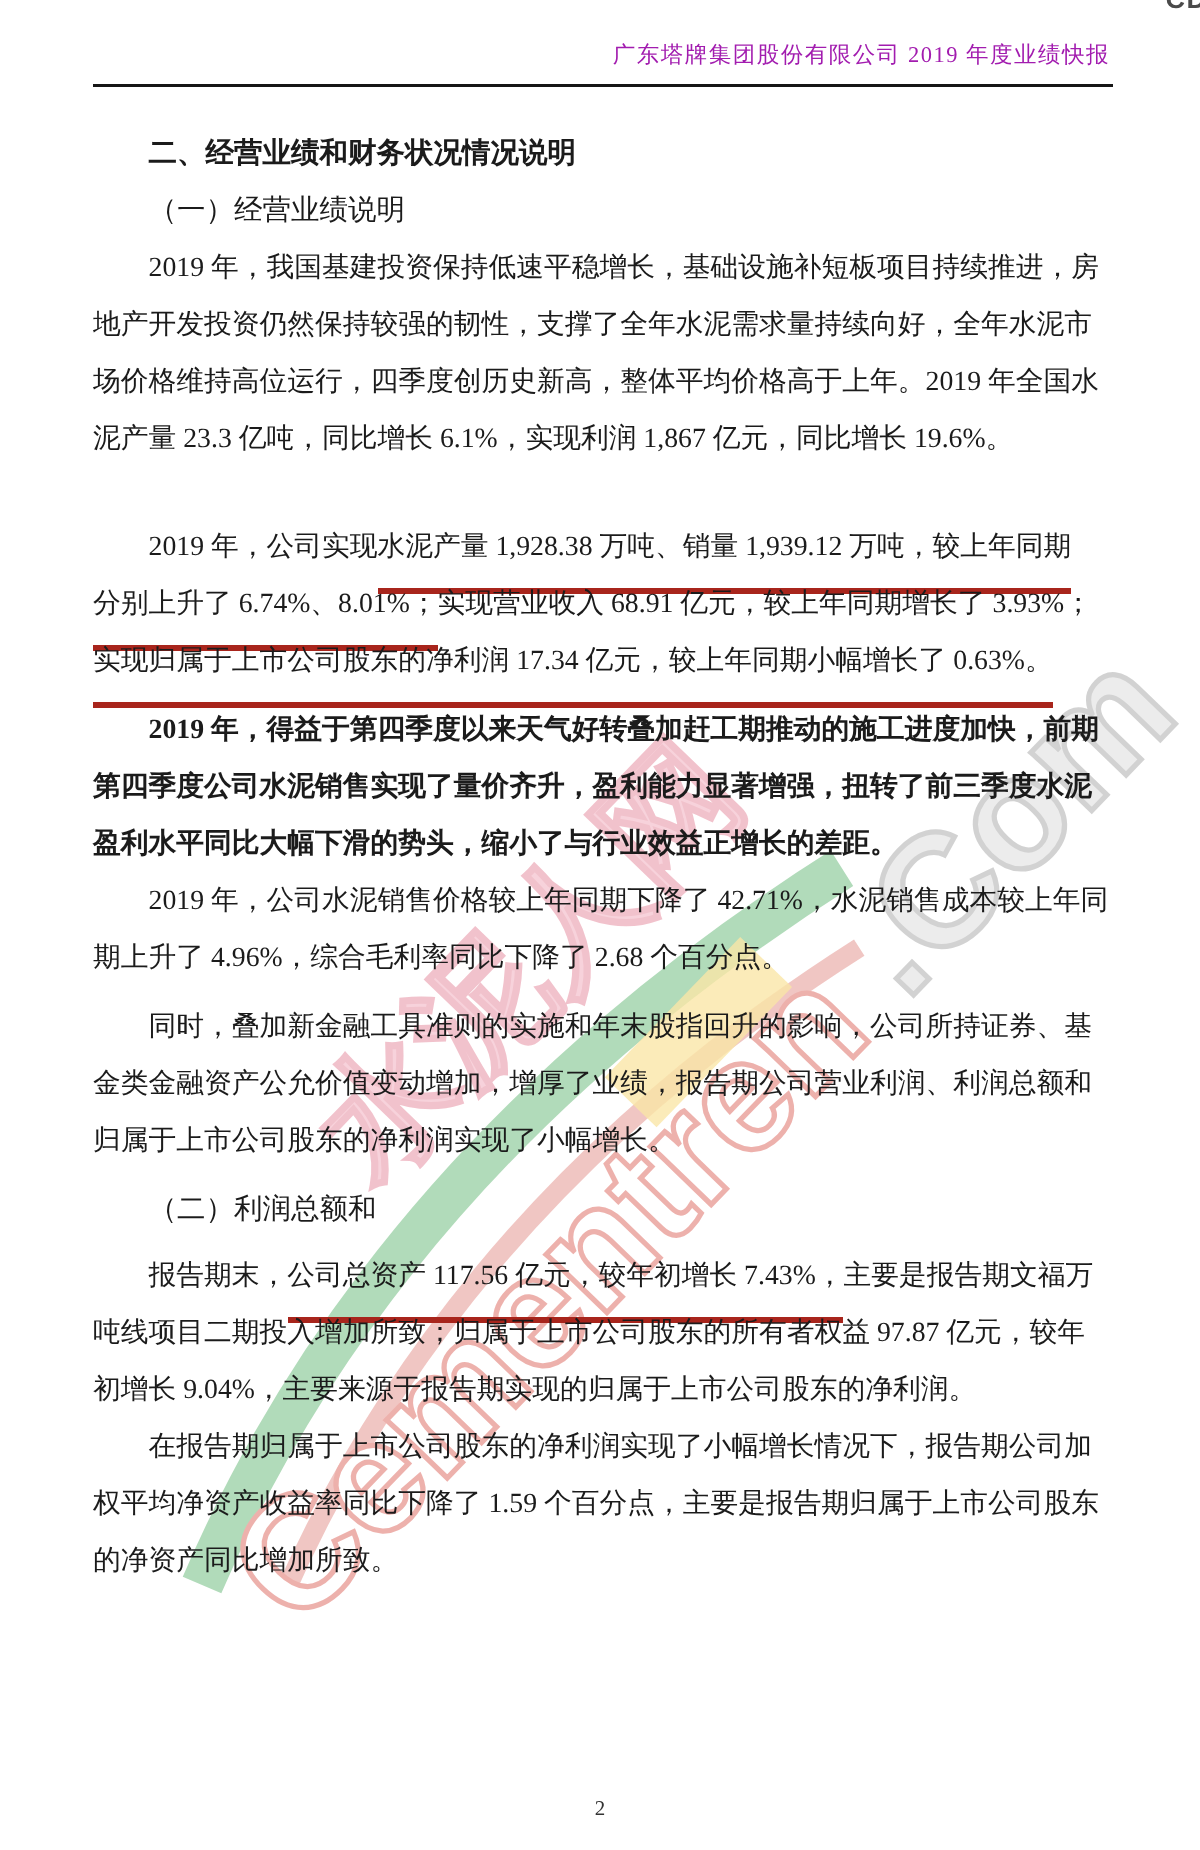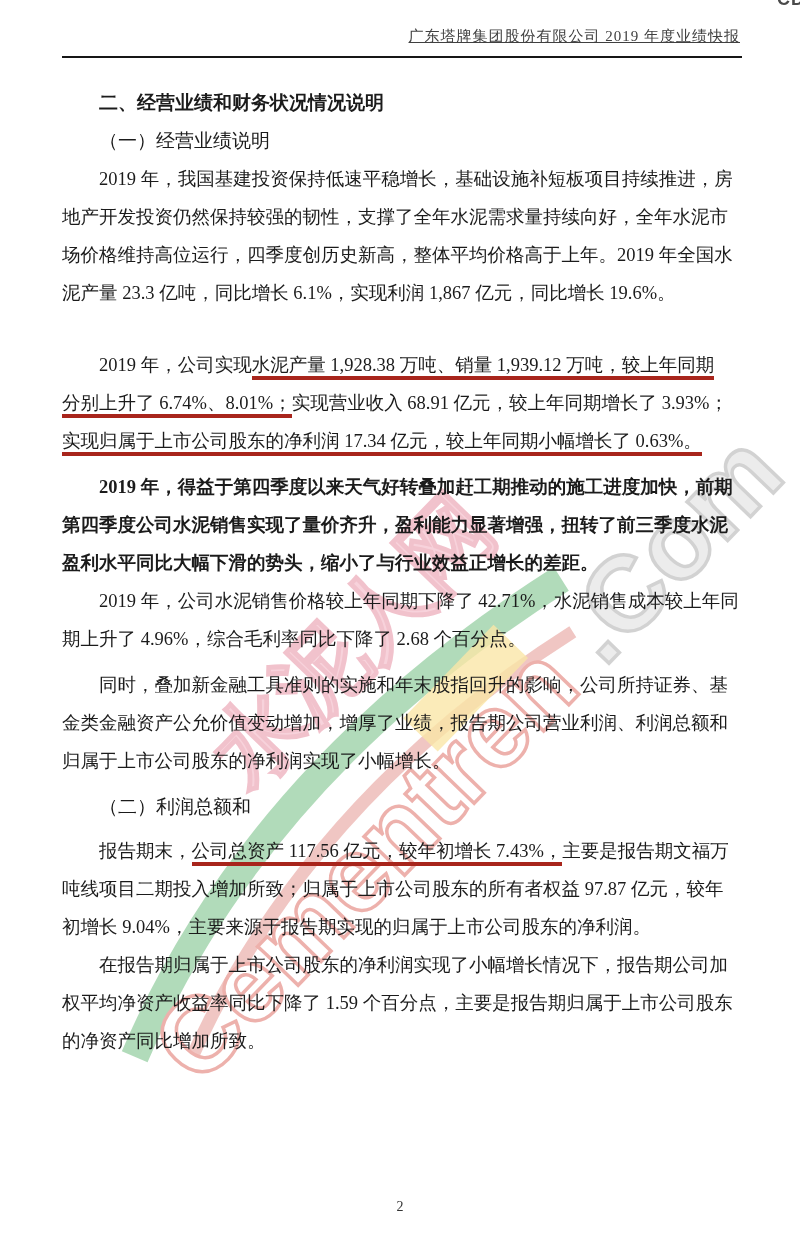--- a/index.html
+++ b/index.html
@@ -4,30 +4,30 @@
 <style>
   html,body{margin:0;padding:0;background:#ffffff;}
   .page{
     position:relative;width:800px;height:1233px;background:#ffffff;
     overflow:hidden;color:#1b1b1b;
     font-family:"Liberation Serif","DejaVu Serif",serif;
   }
   .watermark{position:absolute;left:0;top:0;z-index:0;pointer-events:none;}
   .layer{position:relative;z-index:1;}
   .header-line{
-    position:absolute;top:27px;right:60px;font-size:15px;letter-spacing:1px;color:#404040;text-decoration:underline;
+    position:absolute;top:27px;right:60px;font-size:15px;letter-spacing:1px;color:#a21caf;
   }
   .rule{position:absolute;top:56px;left:62px;width:680px;height:2px;background:#161616;}
   .content{position:absolute;left:62px;top:84px;width:681px;font-size:18.5px;}
   .block{margin:0;}
   .heading{font-weight:bold;font-size:19px;line-height:38px;height:38px;padding-left:37px;white-space:nowrap;}
   .subheading{font-size:19px;line-height:38px;height:38px;padding-left:37px;white-space:nowrap;}
   .line{line-height:38px;height:38px;white-space:nowrap;}
   .indent{padding-left:37px;}
-  .redline{border-bottom:4px solid #a8251c;padding-bottom:1px;}
+  .redline{border-bottom:4px solid #a8251c;padding-bottom:17px;}
   .pageno{position:absolute;left:0;top:1199px;width:800px;text-align:center;font-size:14px;color:#333;}
   .corner{
     position:absolute;right:-5px;bottom:-10px;font-size:18px;font-weight:bold;color:#4a4a4a;
     font-family:"Liberation Sans","DejaVu Sans",sans-serif;letter-spacing:1px;
   }
   .wm-latin{font-family:"Liberation Sans","DejaVu Sans",sans-serif;font-weight:bold;}
   .wm-cn{font-family:"Liberation Sans","DejaVu Sans",sans-serif;font-weight:bold;}
 </style>
 </head>
 <body>

